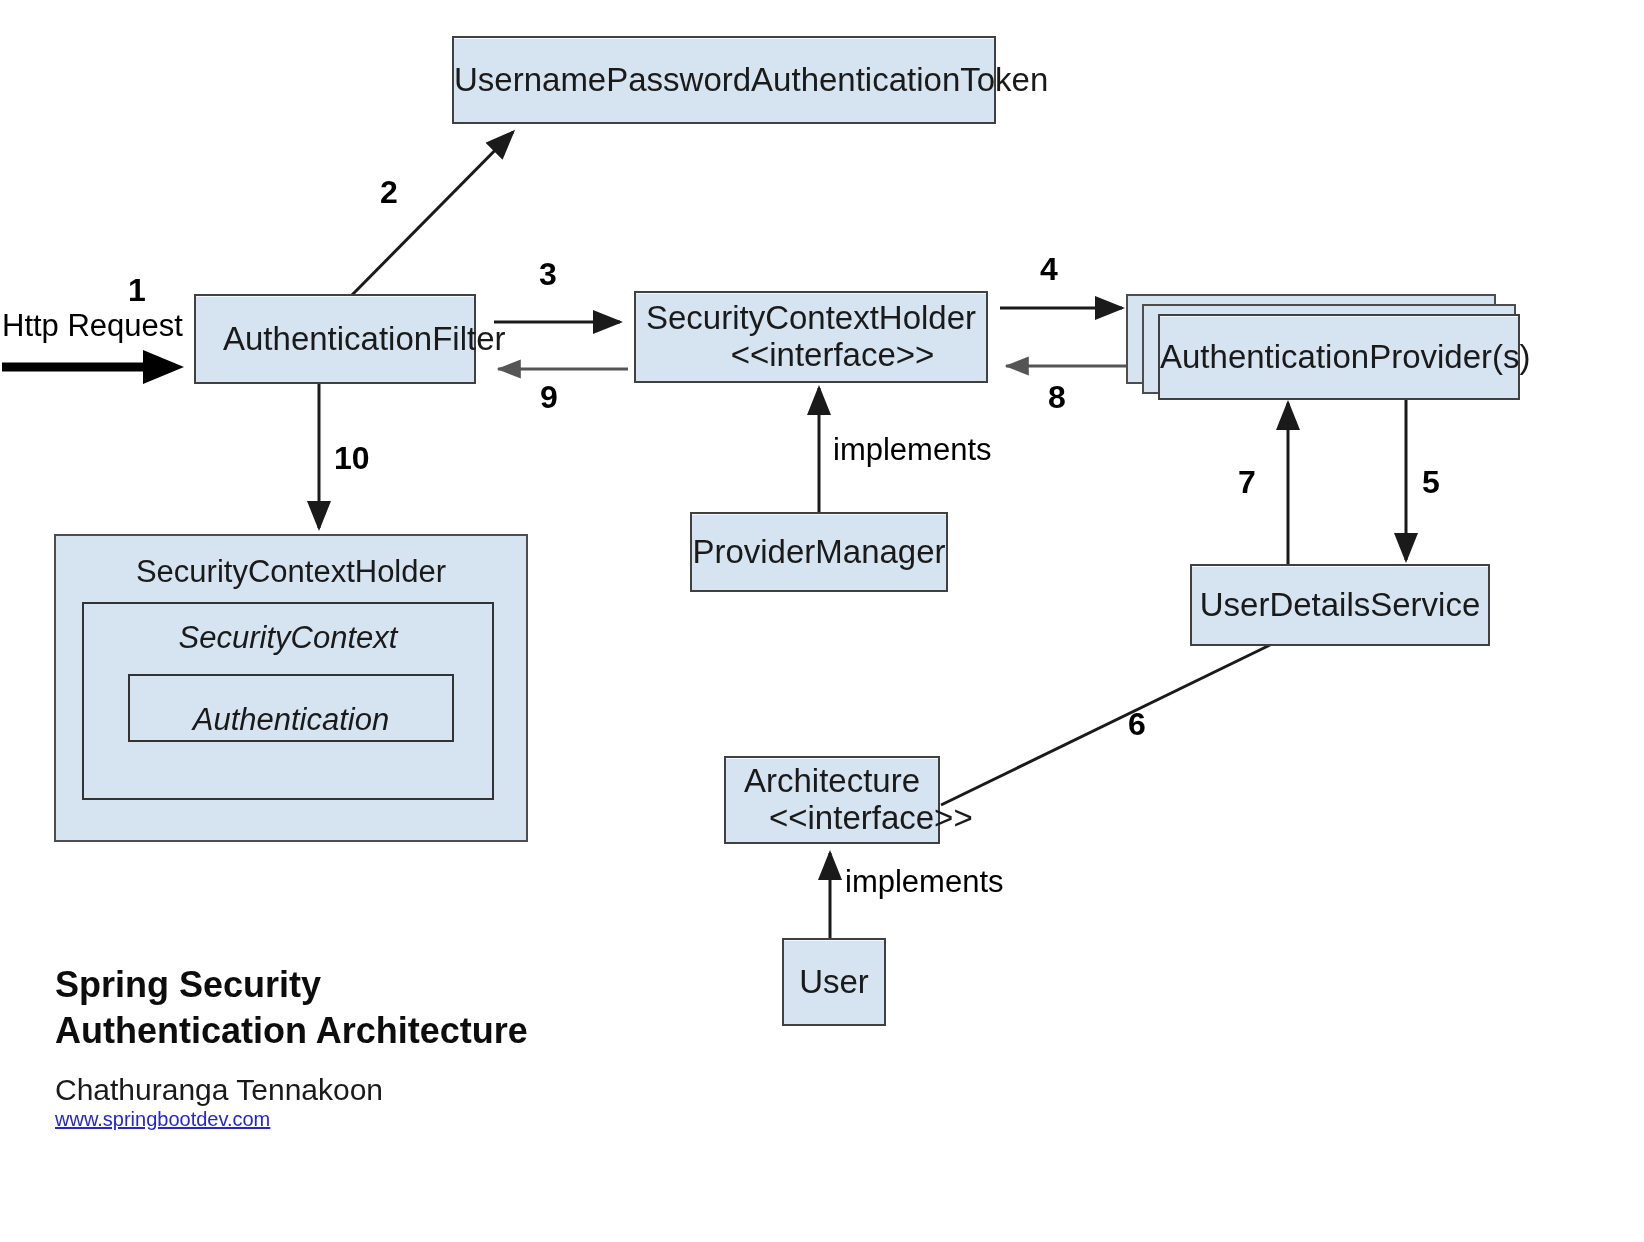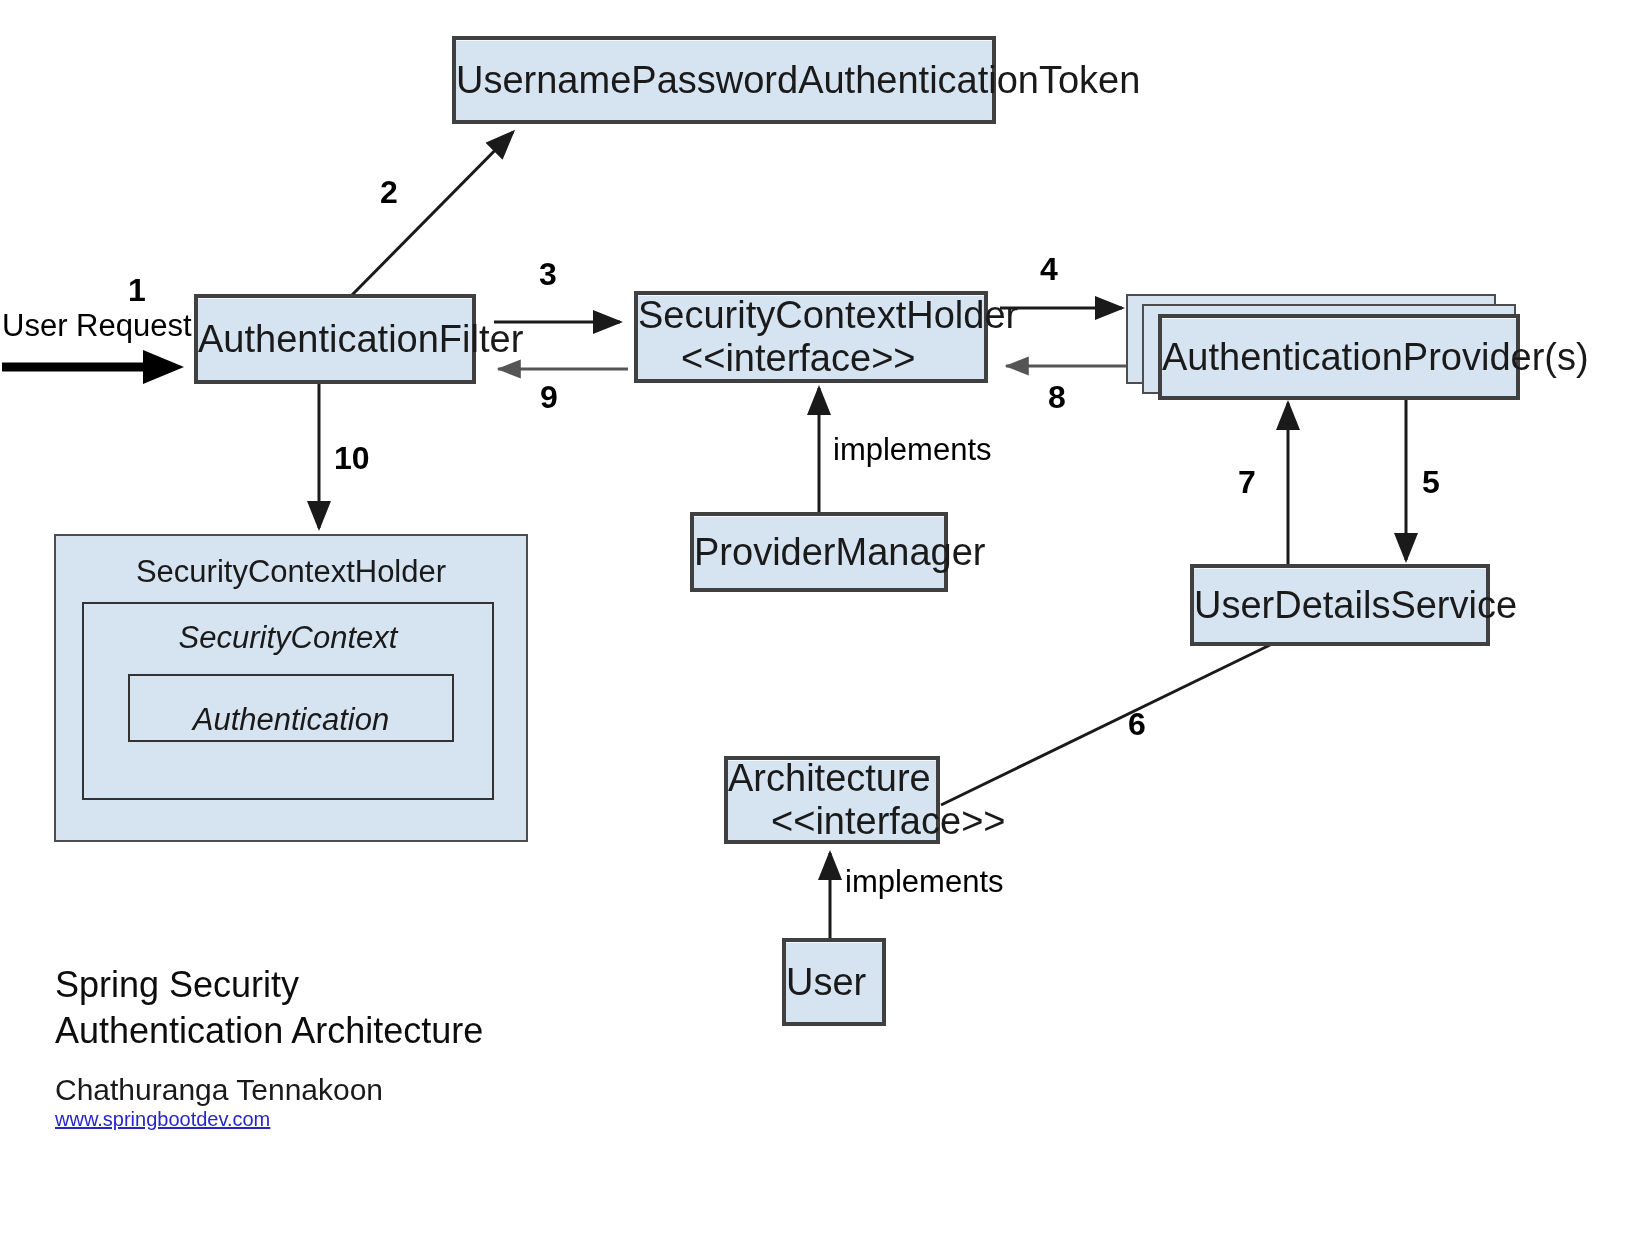--- a/index.html
+++ b/index.html
@@ -23,27 +23,27 @@
     left: 0;
     top: 0;
     width: 1644px;
     height: 1242px;
     pointer-events: none;
   }
   .node {
     position: absolute;
     box-sizing: border-box;
     background: #d6e3f0;
-    border: 4px solid #404040;
+    border: 2px solid #404040;
     box-shadow: 0 1px 0 rgba(255,255,255,0.75) inset;
     display: flex;
     align-items: center;
     justify-content: center;
-    text-align: left;
-    font-size: 38px;
+    text-align: center;
+    font-size: 33px;
     line-height: 1.12;
     color: #1a1a1a;
     z-index: 3;
   }
   .node .lines {
     display: block;
     width: 100%;
   }
   .node .l2 { display: block; padding-left: 43px; }
 
@@ -91,21 +91,21 @@
     position: absolute;
     font-size: 32px;
     font-weight: bold;
     color: #000000;
     white-space: nowrap;
     z-index: 4;
   }
   .caption-title {
     position: absolute;
     font-size: 36px;
-    font-weight: normal;
+    font-weight: bold;
     line-height: 1.28;
     color: #0d0d0d;
     white-space: nowrap;
     z-index: 4;
   }
   .caption-sub {
     position: absolute;
     font-size: 30px;
     line-height: 1.3;
     color: #1a1a1a;
@@ -187,21 +187,21 @@
 
     <g>
       <line x1="830" y1="938" x2="830" y2="853" stroke="#1a1a1a" stroke-width="3" marker-end="url(#ah-thin)"></line>
     </g>
   </svg>
 
   <div class="node" style="left:452px; top:36px; width:544px; height:88px;">
     <span class="lines">UsernamePasswordAuthenticationToken</span>
   </div>
 
-  <div class="node" style="left:194px; top:294px; width:282px; height:90px;">
+  <div class="node" style="left:194px; top:294px; width:282px; height:90px;padding-left:27px;">
     <span class="lines">AuthenticationFilter</span>
   </div>
 
   <div class="node" style="left:634px; top:291px; width:354px; height:92px;">
     <span class="lines">
       <span>SecurityContextHolder</span>
       <span class="l2">&lt;&lt;interface&gt;&gt;</span>
     </span>
   </div>
 
@@ -235,21 +235,21 @@
 
     <div class="inner-box" style="left:26px; top:66px; width:412px; height:198px;">
       <div class="container-title" style="top:16px;">SecurityContext</div>
 
       <div class="inner-box" style="left:44px; top:70px; width:326px; height:68px;">
         <div class="container-title" style="top:26px;">Authentication</div>
       </div>
     </div>
   </div>
 
-  <div class="label" style="left:2px; top:308px;">User Request</div>
+  <div class="label" style="left:2px; top:308px;">Http Request</div>
   <div class="num" style="left:128px; top:272px;">1</div>
 
   <div class="num" style="left:380px; top:174px;">2</div>
 
   <div class="num" style="left:539px; top:256px;">3</div>
 
   <div class="num" style="left:1040px; top:251px;">4</div>
 
   <div class="num" style="left:1422px; top:464px;">5</div>
 

